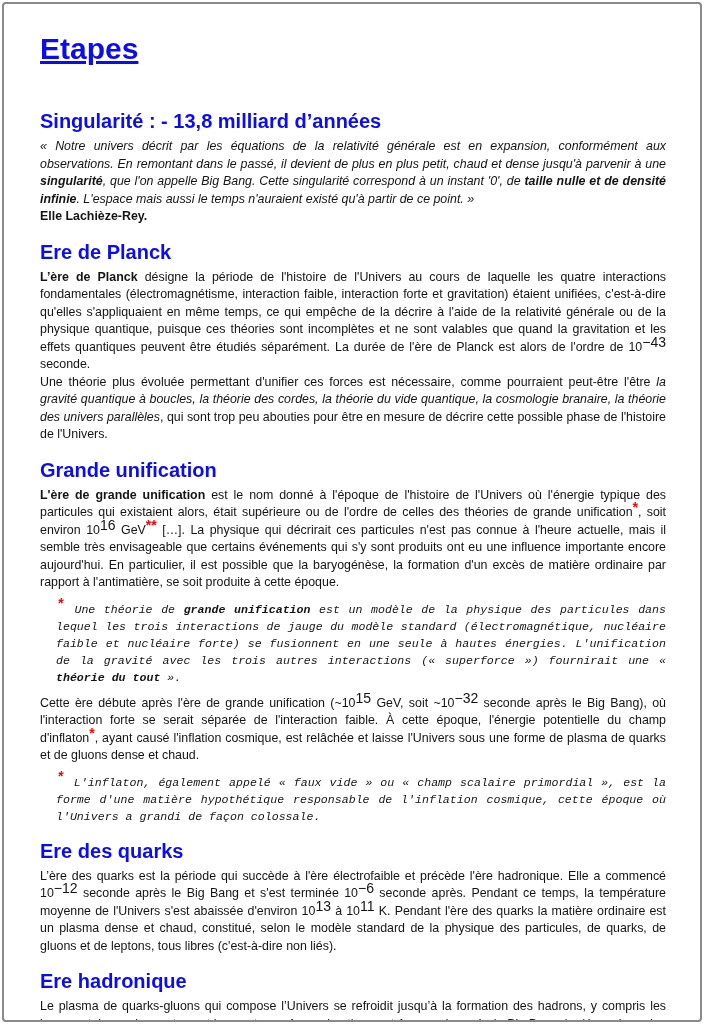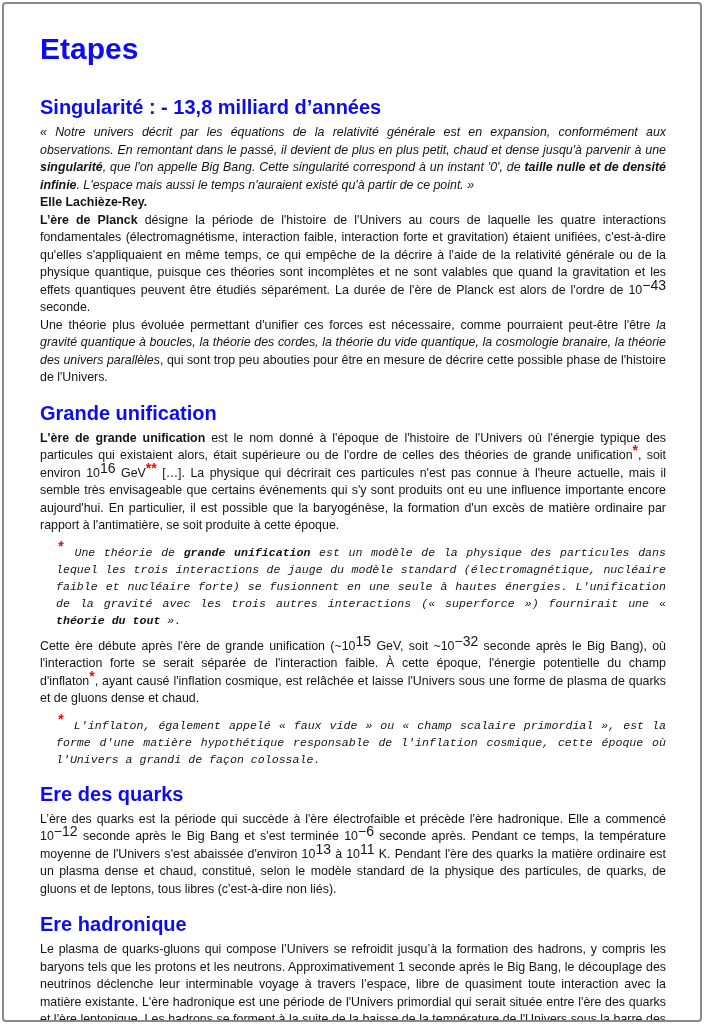--- a/index.html
+++ b/index.html
@@ -17,25 +17,26 @@
   .page{
     position:absolute;inset:2px;
     border:2px solid var(--border);
     border-radius:4px;
     box-sizing:border-box;
     padding:28px 34px 0 36px;
     background:#fff;
     overflow:hidden;
   }
   h1.doc-title{
-    margin:0 0 30px 0;
+    margin:0 0 44px 0;
     font-size:30px;
     font-weight:bold;
     color:var(--blue);
     letter-spacing:0;
+    text-decoration:underline;
   }
   h2.section-heading{
     margin:15px 0 5px 0;
     font-size:20px;
     font-weight:bold;
     color:var(--blue);
   }
   .section-blocks p{
     margin:0;
     color:var(--ink);
@@ -67,20 +68,21 @@
   <div id="sections">
   <section class="doc-section">
     <h2 class="section-heading">Singularité : - 13,8 milliard d’années</h2>
     <div class="section-blocks">
           <p class="quote"><span class="i">« Notre univers décrit par les équations de la relativité générale est en expansion, conformément aux observations. En remontant dans le passé, il devient de plus en plus petit, chaud et dense jusqu'à parvenir à une </span><span class="b i">singularité</span><span class="i">, que l'on appelle Big Bang. Cette singularité correspond à un instant '0', de </span><span class="b i">taille nulle et de densité infinie</span><span class="i">. L'espace mais aussi le temps n'auraient existé qu'à partir de ce point. »</span></p>
           <p class="para"><span class="b">Elle Lachièze-Rey.</span></p>
         </div>
   </section>
 
   <section class="doc-section">
+    <h2 class="section-heading">Ere de Planck</h2>
     <div class="section-blocks">
           <p class="para"><span class="b">L’ère de Planck</span><span> désigne la période de l'histoire de l'Univers au cours de laquelle les quatre interactions fondamentales (électromagnétisme, interaction faible, interaction forte et gravitation) étaient unifiées, c'est-à-dire qu'elles s'appliquaient en même temps, ce qui empêche de la décrire à l'aide de la relativité générale ou de la physique quantique, puisque ces théories sont incomplètes et ne sont valables que quand la gravitation et les effets quantiques peuvent être étudiés séparément. La durée de l'ère de Planck est alors de l'ordre de 10</span><span class="sup">−43</span><span> seconde.</span></p>
           <p class="para"><span>Une théorie plus évoluée permettant d'unifier ces forces est nécessaire, comme pourraient peut-être l'être </span><span class="i">la gravité quantique à boucles, la théorie des cordes, la théorie du vide quantique, la cosmologie branaire, la théorie des univers parallèles</span><span>, qui sont trop peu abouties pour être en mesure de décrire cette possible phase de l'histoire de l'Univers.</span></p>
         </div>
   </section>
 
   <section class="doc-section">
     <h2 class="section-heading">Grande unification</h2>
     <div class="section-blocks">
           <p class="para"><span class="b">L'ère de grande unification</span><span> est le nom donné à l'époque de l'histoire de l'Univers où l'énergie typique des particules qui existaient alors, était supérieure ou de l'ordre de celles des théories de grande unification</span><span class="sup red">*</span><span>, soit environ 10</span><span class="sup">16</span><span> GeV</span><span class="sup red">**</span><span> […]. La physique qui décrirait ces particules n'est pas connue à l'heure actuelle, mais il semble très envisageable que certains événements qui s'y sont produits ont eu une influence importante encore aujourd'hui. En particulier, il est possible que la baryogénèse, la formation d'un excès de matière ordinaire par rapport à l'antimatière, se soit produite à cette époque.</span></p>

